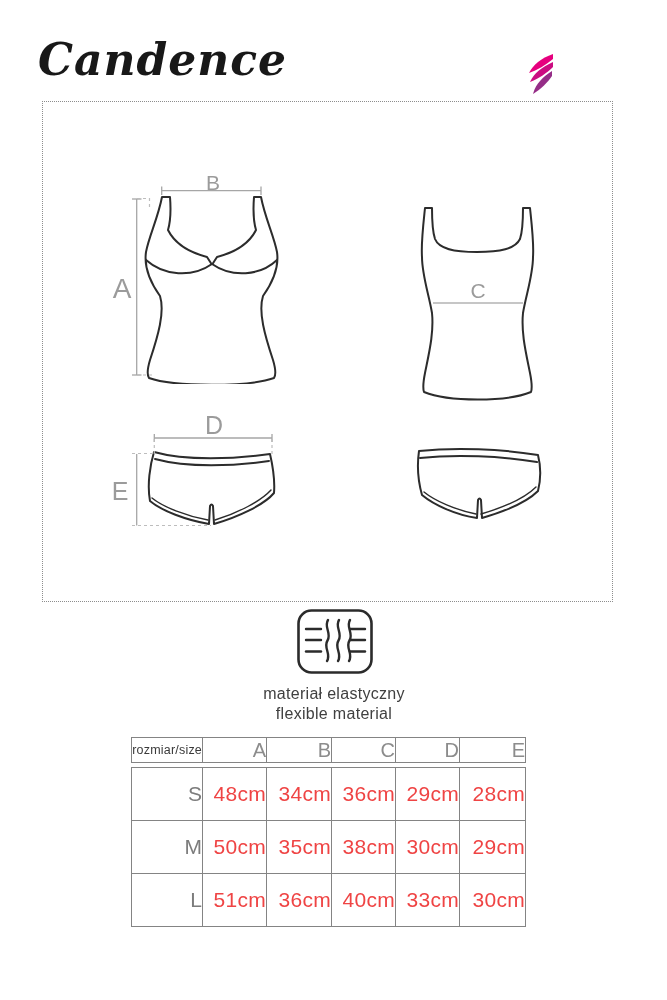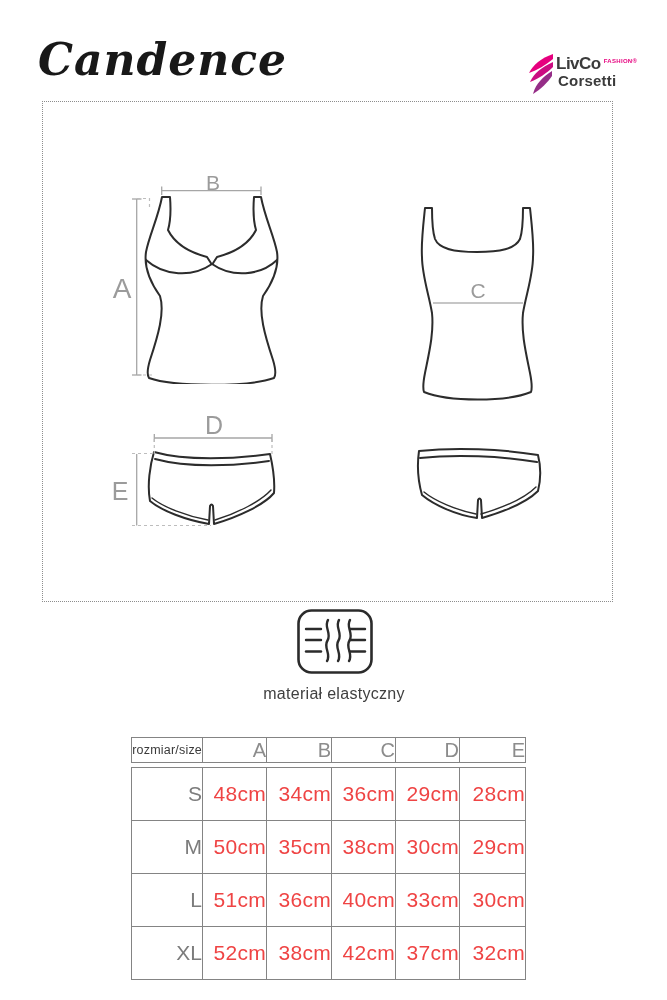--- a/index.html
+++ b/index.html
@@ -56,27 +56,20 @@
 <div id="frame">
 
   <div id="title" class="abs">Candence</div>
 
   <div id="logo" class="abs">
     <svg class="abs" style="left:0;top:1px" width="26" height="42" viewBox="0 0 26 42">
       <path d="M25,1 C13,5 5,12 1,20 C9,17 18,12 25,6 Z" fill="#e6007e"></path>
       <path d="M25,9 C14,14 6,20 2,29 C10,26 19,20 25,14 Z" fill="#cb0c81"></path>
       <path d="M24,18 C15,24 8,30 5,41 C13,36 20,29 24,23 Z" fill="#952d87"></path>
     </svg>
-    <div class="txt">
-      <div class="row1">
-        <span class="brand-top">LivCo</span>
-        <span class="brand-tag">FASHION®</span>
-      </div>
-      <div class="brand-bottom">Corsetti</div>
-    </div>
   </div>
 
   <div id="diagram-box" class="abs"></div>
 
   <svg class="abs" style="left:140px;top:186px" width="143" height="190" viewBox="0 0 143 190">
     <g stroke="#2c2c2c" stroke-width="2" fill="#ffffff" stroke-linecap="round" stroke-linejoin="round">
       <path d="M22,3 C18,24 9,42 6,58 C4,72 10,88 20,102 C25,118 18,142 10,166
                C7,176 7,181 9,184 C34,193 109,193 134,184 C136,181 136,176 133,166
                C125,142 118,118 123,102 C133,88 139,72 137,58 C134,42 125,24 121,3
                L114,3 C113,16 113,26 116,36 C110,48 96,58 77,63 L72.5,70 L71.5,70 L67,63
@@ -161,20 +154,21 @@
       <line x1="54" y1="32" x2="69" y2="32"></line>
       <line x1="54" y1="43.5" x2="69" y2="43.5"></line>
       <path d="M32,12 C27.5,19 36,25.5 31.5,32.5 C27,39.5 35.5,46 31,53"></path>
       <path d="M43,12 C38.5,19 47,25.5 42.5,32.5 C38,39.5 46.5,46 42,53"></path>
       <path d="M54,12 C49.5,19 58,25.5 53.5,32.5 C49,39.5 57.5,46 53,53"></path>
     </g>
   </svg>
 
   <div id="material-note" class="abs">
     <div>materiał elastyczny</div>
+    <div>flexible material</div>
   </div>
 
   <table id="header-table" class="size-table">
     <colgroup>
         <col style="width:71px">
         <col style="width:64px">
         <col style="width:65px">
         <col style="width:64px">
         <col style="width:64px">
         <col style="width:66px">
@@ -218,24 +212,16 @@
       <td class="cell-val">29cm</td>
     </tr>
     <tr>
       <td class="cell-size">L</td>
       <td class="cell-val">51cm</td>
       <td class="cell-val">36cm</td>
       <td class="cell-val">40cm</td>
       <td class="cell-val">33cm</td>
       <td class="cell-val">30cm</td>
     </tr>
-    <tr>
-      <td class="cell-size">XL</td>
-      <td class="cell-val">52cm</td>
-      <td class="cell-val">38cm</td>
-      <td class="cell-val">42cm</td>
-      <td class="cell-val">37cm</td>
-      <td class="cell-val">32cm</td>
-    </tr>
   </tbody>
     </table>
 
 </div>
 
 </body></html>

